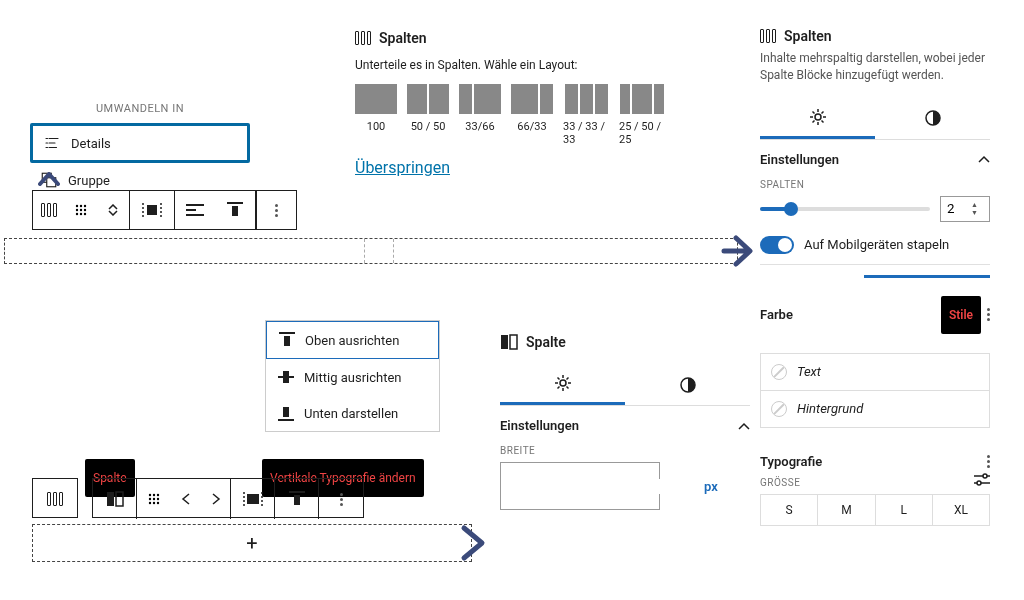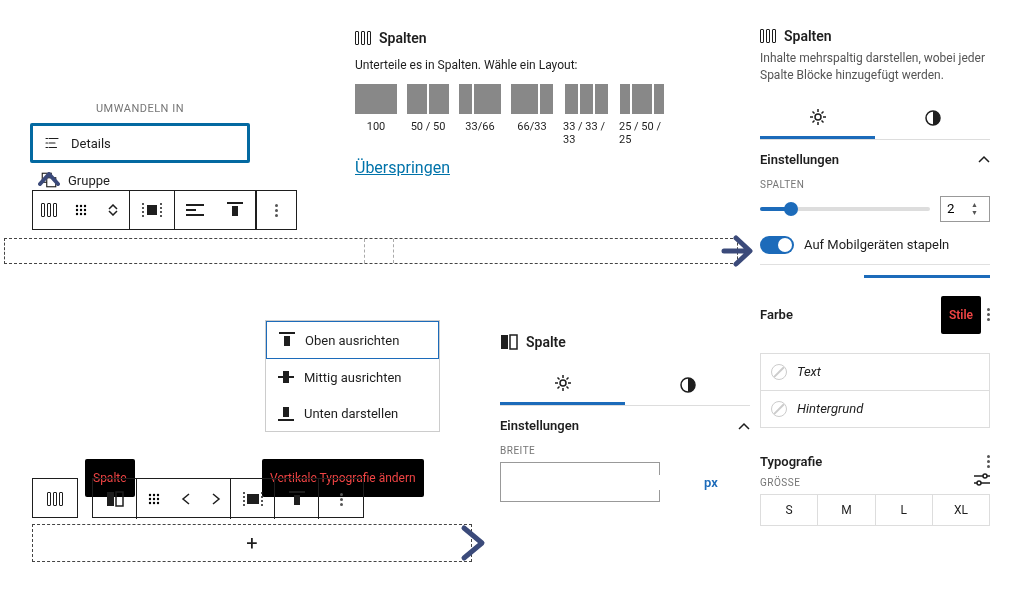--- a/index.html
+++ b/index.html
@@ -54,21 +54,21 @@
 .insert-area { position: absolute; top: 524px; left: 32px; width: 440px; height: 38px; border: 1.5px dashed #444; display: flex; align-items: center; justify-content: center; cursor: pointer; font-size: 20px; }
 
 
 .spalte-panel { top: 334px; left: 500px; width: 250px; }
 .spalte-panel .desc { font-size: 12px; color: #555; margin-top: 6px; }
 .tabs-row { display: flex; border-bottom: 1px solid #ddd; margin-top: 14px; }
 .tabs-row .tab { flex: 1; display: flex; align-items: center; justify-content: center; padding: 10px 0; cursor: pointer; }
 .tabs-row .tab.active { border-bottom: 3px solid #1c6bba; }
 .section-header { display: flex; justify-content: space-between; align-items: center; padding: 12px 0 4px; font-weight: 600; font-size: 13px; }
 .field-label { font-size: 10px; letter-spacing: 0.5px; color: #757575; text-transform: uppercase; margin-top: 8px; }
-.width-input { display: flex; align-items: center; border: 1px solid #999; height: 40px; margin-top: 6px; width: 160px; }
+.width-input { display: flex; align-items: center; border: 1px solid #999; height: 48px; margin-top: 6px; width: 160px; }
 .width-input input { border: none; outline: none; flex: 1; padding: 0 8px; }
 .width-input .unit { padding: 0 10px; color: #1c6bba; font-weight: 600; cursor: pointer; }
 
 
 .spalten-panel { top: 28px; left: 760px; width: 230px; }
 .spalten-panel .desc { font-size: 12px; color: #555; margin-top: 6px; line-height: 1.4; }
 .slider-row { display: flex; align-items: center; gap: 10px; margin-top: 6px; }
 .slider { flex: 1; height: 4px; background: #ddd; border-radius: 2px; position: relative; }
 .slider .thumb { position: absolute; width: 14px; height: 14px; background: #1c6bba; border-radius: 50%; top: -5px; }
 .slider .fill { position: absolute; height: 100%; background: #1c6bba; left: 0; border-radius: 2px; }

